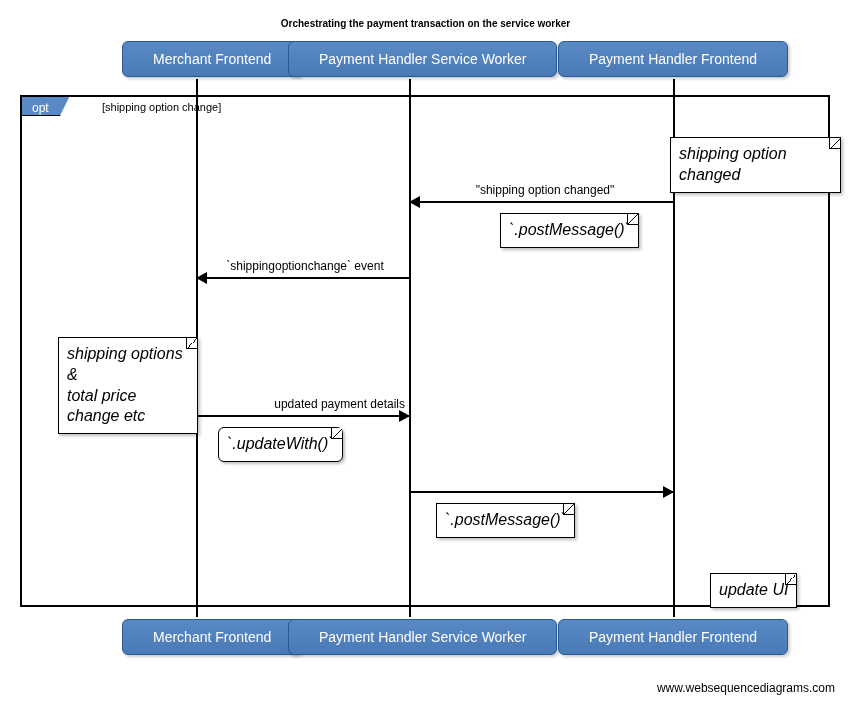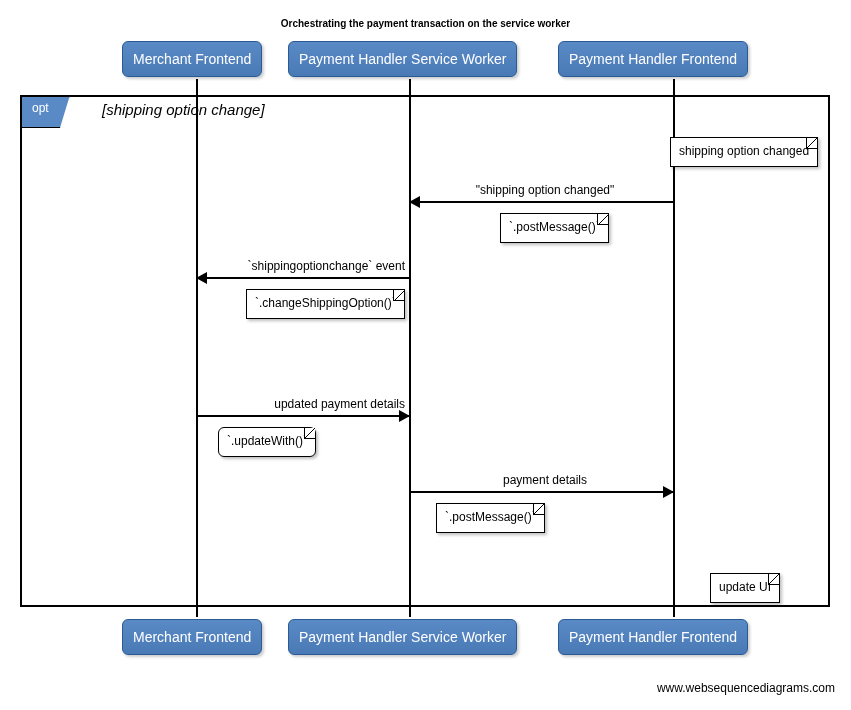--- a/index.html
+++ b/index.html
@@ -20,21 +20,21 @@
   .diagram {
     position: relative;
     height: 620px;
   }
   .participant {
     position: absolute;
     background: linear-gradient(#5a8ac6, #4a7ab6);
     color: #fff;
     border: 1px solid #2a5a96;
     border-radius: 6px;
-    padding: 9px 10px;
+    padding: 9px 30px;
     text-align: center;
     font-size: 14px;
     box-shadow: 2px 2px 3px rgba(0,0,0,0.2);
     white-space: nowrap;
   }
   .lifeline {
     position: absolute;
     width: 2px;
     background: #000;
   }
@@ -43,39 +43,39 @@
     border: 2px solid #000;
     background: transparent;
   }
   .opt-tab {
     position: absolute;
     top: -1px;
     left: -1px;
     background: #5a8ac6;
     color: #fff;
     font-size: 12px;
-    padding: 4px 20px 12px 10px;
+    padding: 4px 20px 0 10px;
     clip-path: polygon(0 0, 100% 0, 80% 100%, 0 100%);
     border: 1px solid #000;
   }
   .opt-label {
     position: absolute;
     top: 4px;
     left: 80px;
-    font-size: 15px;
-    font-style: italic;
+    font-size: 11px;
   }
   .note {
     position: absolute;
     background: #fff;
     border: 1px solid #000;
     padding: 6px 8px;
-    font-size: 12px;
+    font-size: 16px;
     line-height: 1.3;
     box-shadow: 2px 2px 3px rgba(0,0,0,0.25);
+    font-style: italic;
   }
   .note::after {
     content: "";
     position: absolute;
     top: 0;
     right: 0;
     width: 10px;
     height: 10px;
     background: linear-gradient(135deg, #fff 0 50%, #000 50% 55%, #fff 55% 100%);
     border-left: 1px solid #000;
@@ -136,30 +136,32 @@
     <div class="opt-tab">opt</div>
     <div class="opt-label">[shipping option change]</div>
   </div>
 
   <div class="note" style="left:660px; top:96px;">shipping option changed</div>
 
   <div class="msg-label" style="left:410px; top:142px; width:250px; text-align:center;">"shipping option changed"</div>
   <div class="msg-line arrow-left" style="left:400px; top:160px; width:263px;"></div>
   <div class="note" style="left:490px; top:172px;">`.postMessage()`</div>
 
-  <div class="msg-label" style="left:195px; top:218px; width:200px; text-align:right;">`shippingoptionchange` event</div>
+  <div class="msg-label" style="left:195px; top:218px; width:200px; text-align:center;">`shippingoptionchange` event</div>
   <div class="msg-line arrow-left" style="left:187px; top:236px; width:212px;"></div>
-  <div class="note" style="left:236px; top:248px;">`.changeShippingOption()`</div>
 
+  <div class="note" style="left:48px; top:296px; width:140px;">
+    <span>shipping options &amp;</span><br>
+    <span>total price change etc</span>
+  </div>
 
   <div class="msg-label" style="left:195px; top:356px; width:200px; text-align:right;">updated payment details</div>
   <div class="msg-line arrow-right" style="left:187px; top:374px; width:212px;"></div>
   <div class="note" style="left:208px; top:386px;border-radius:6px;">`.updateWith()`</div>
 
-  <div class="msg-label" style="left:410px; top:432px; width:250px; text-align:center;">payment details</div>
   <div class="msg-line arrow-right" style="left:400px; top:450px; width:263px;"></div>
   <div class="note" style="left:426px; top:462px;">`.postMessage()`</div>
 
   <div class="note" style="left:700px; top:532px;">update UI</div>
 
   <div class="participant" style="left:112px; top:578px;">Merchant Frontend</div>
   <div class="participant" style="left:278px; top:578px;">Payment Handler Service Worker</div>
   <div class="participant" style="left:548px; top:578px;">Payment Handler Frontend</div>
 
 </div>

